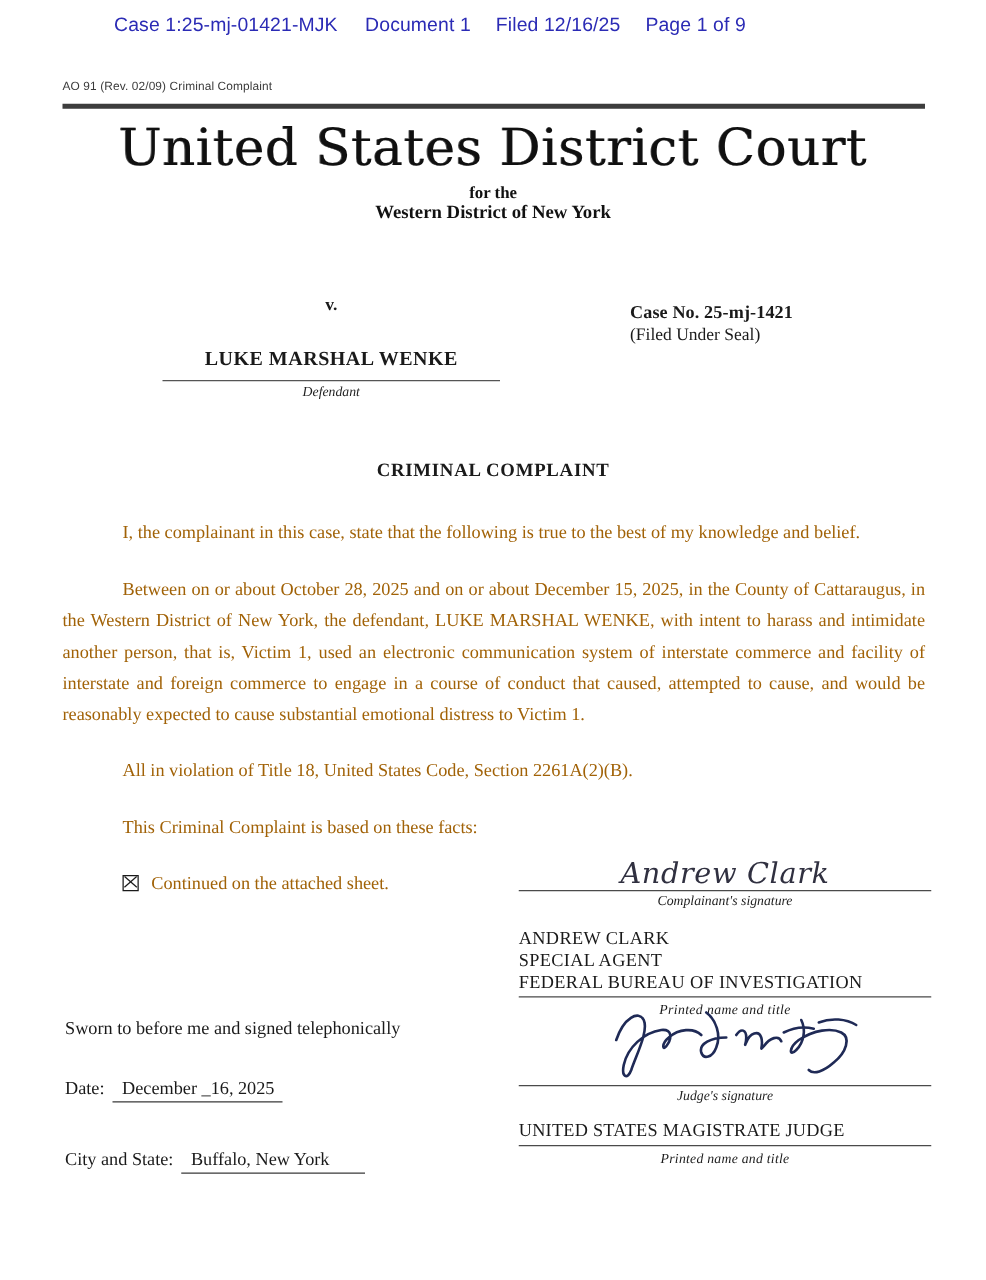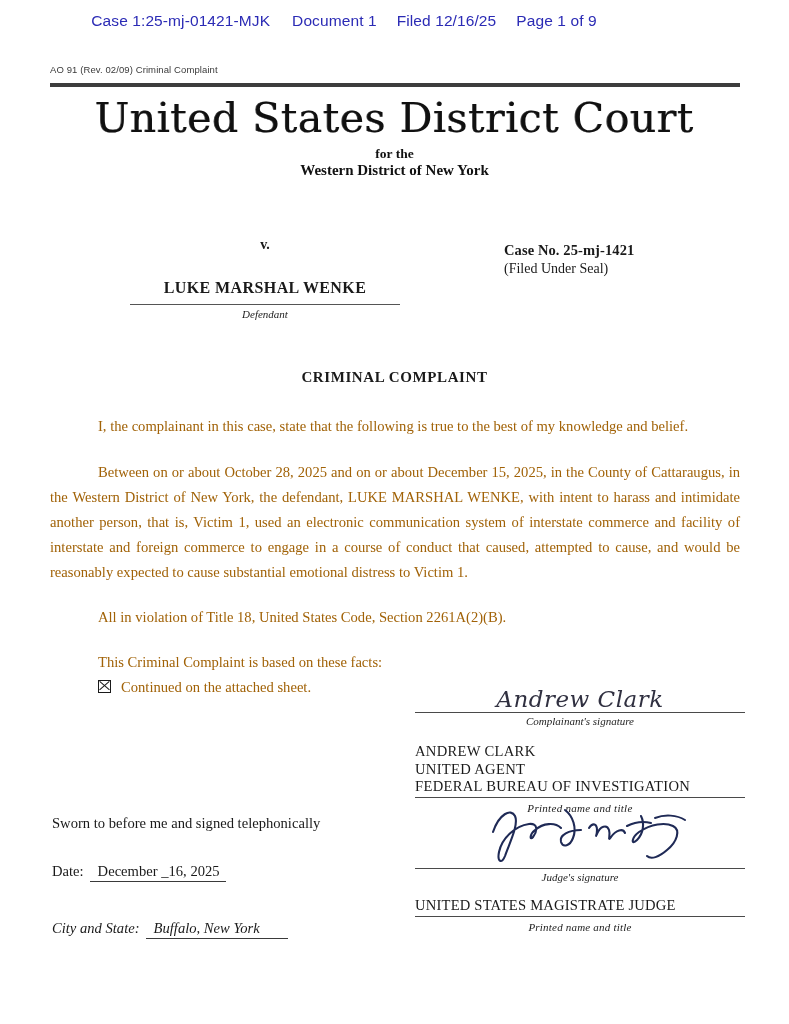--- a/index.html
+++ b/index.html
@@ -169,20 +169,21 @@
   .para {
     text-indent: 48px;
     text-align: justify;
     margin: 0;
   }
   .para.p2 { margin-top: 21px; }
   .para.p3 { margin-top: 20px; text-indent: 48px; text-align: left; }
   .para.p4 { margin-top: 20px; text-indent: 48px; text-align: left; }
 
   .checkline {
+    margin-top: 20px;
     padding-left: 48px;
     display: flex;
     align-items: flex-start;
     gap: 10px;
     font-size: 14.6px;
   }
   .checkbox-x {
     position: relative;
     width: 11px;
     height: 11px;
@@ -293,21 +294,20 @@
     white-space: nowrap;
     text-align: right;
   }
   .city-line {
     position: absolute;
     top: 920px;
     left: 52px;
     font-size: 14.6px;
     display: flex;
     align-items: baseline;
-    font-style: italic;
   }
   .fill-underline.city { padding-right: 28px; }
 
   
   .ink-judge {
     position: absolute;
     left: 70px;
     top: -4px;
   }
 </style>
@@ -350,21 +350,21 @@
     <span>Continued on the attached sheet.</span>
   </div>
 </div>
 
 <div class="sig-complainant">
   <div class="sig-script">Andrew Clark</div>
   <div class="sig-rule"></div>
   <div class="sig-caption">Complainant's signature</div>
   <div class="sig-printed">
     <span style="display:block">ANDREW CLARK</span>
-    <span style="display:block">UNITED AGENT</span>
+    <span style="display:block">SPECIAL AGENT</span>
     <span class="underlined-row">FEDERAL BUREAU OF INVESTIGATION</span>
     <div class="printed-caption">Printed name and title</div>
   </div>
 </div>
 
 <div class="sig-judge">
   <div class="sig-script-judge">
     <svg class="ink-judge" width="220" height="62" viewBox="0 0 220 62" fill="none">
       <path d="M8 28 C14 10, 26 4, 30 12 C34 21, 24 40, 20 52 C17 60, 12 58, 14 48 C17 34, 30 22, 44 20 C54 19, 52 28, 48 33 C45 37, 44 31, 50 26 C58 19, 70 18, 76 24" stroke="#1f2a56" stroke-width="2.1" stroke-linecap="round" fill="none"></path>
       <path d="M80 6 C88 12, 92 24, 88 34 C85 42, 78 44, 76 38 C74 31, 84 26, 96 26" stroke="#1f2a56" stroke-width="2.1" stroke-linecap="round" fill="none"></path>

